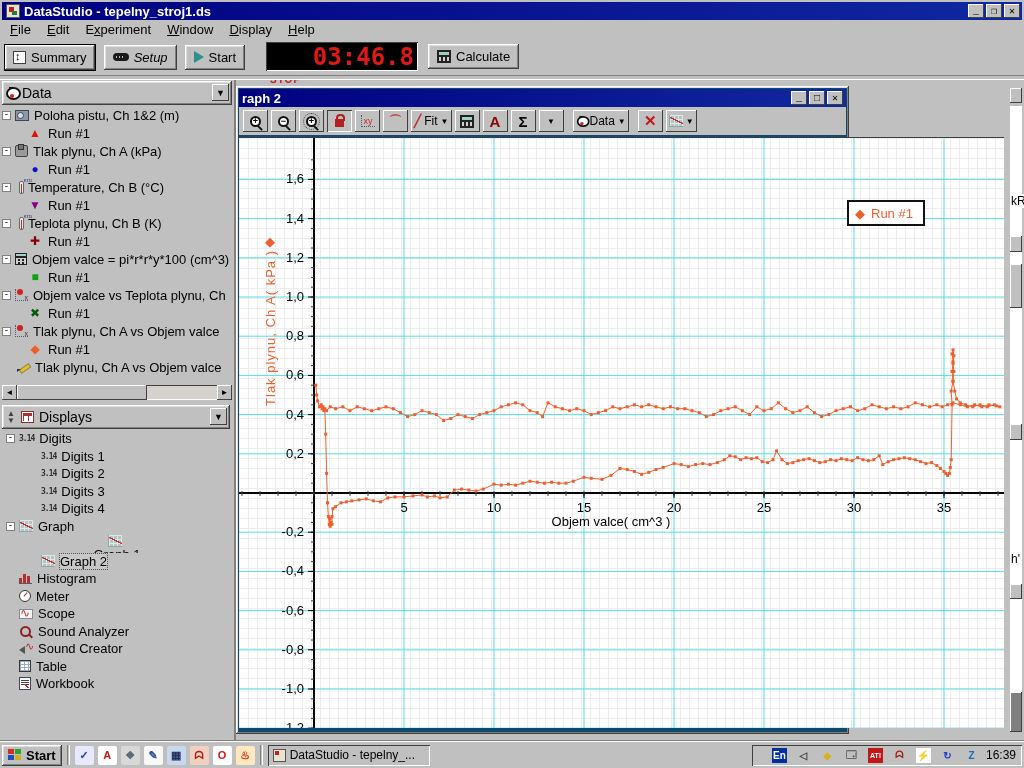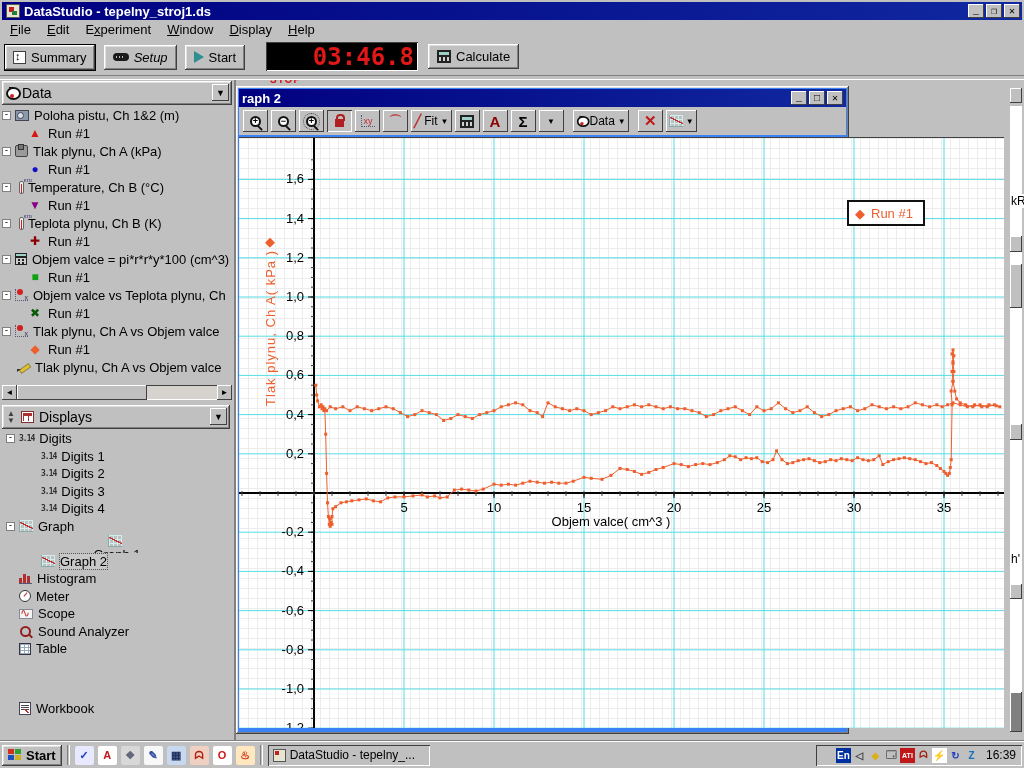--- a/index.html
+++ b/index.html
@@ -129,21 +129,21 @@
   .i-calc::after{content:""; position:absolute; left:1px; bottom:1px; right:1px; height:6px;
      background:repeating-linear-gradient(#cfcfcf 0 1px,transparent 1px 3px),repeating-linear-gradient(90deg,#cfcfcf 0 2px,transparent 2px 4px);}
   .i-xy { width:13px; height:12px; border-left:1px dotted #557; border-bottom:1px dotted #557; position:relative;}
   .i-xy::before{content:""; position:absolute; left:1px; top:0; width:6px; height:6px; background:#d02020; border-radius:50%;}
   .i-xy::after{content:"x"; position:absolute; right:0; bottom:-1px; font-size:7px; color:#335;}
   .i-pencil { width:13px; height:12px; position:relative;}
   .i-pencil::before{content:""; position:absolute; left:2px; top:5px; width:10px; height:3px; background:#e8c020; border:1px solid #886; transform:rotate(-35deg);}
   .i-pencil::after{content:""; position:absolute; left:0; bottom:1px; width:0; height:0; border-top:3px solid #333; border-right:4px solid transparent;}
 
   
-  .graph-win { position:absolute; left:236px; top:86px; width:613px; height:648px; background:#3b82f6; }
+  .graph-win { position:absolute; left:236px; top:86px; width:613px; height:648px; background:#0c4a6e; }
   .gw-title { position:absolute; left:3px; top:3px; right:3px; height:18px; background:linear-gradient(90deg,#000080,#1028a0);
      color:#fff; font-weight:bold; font-size:13px; display:flex; align-items:center; padding:0 3px; }
   .gw-toolbar { position:absolute; left:3px; top:21px; right:3px; height:28px; background:#c0c0c0;
      display:flex; align-items:center; gap:3px; padding-left:4px; font-size:12px; }
   .g-btn { height:22px; min-width:25px; background:#c0c0c0; display:flex; align-items:center; justify-content:center;
      gap:3px; padding:0 3px; color:#000; }
   .g-btn .dd { font-size:8px; }
   .mag { width:11px; height:11px; border:2px solid #111; border-radius:50%; position:relative; background:#fff;
      font-size:9px; line-height:7px; text-align:center; font-weight:bold; }
   .mag::after{content:""; position:absolute; right:-4px; bottom:-4px; width:6px; height:2px; background:#111; transform:rotate(45deg);}
@@ -397,24 +397,29 @@
           <span class="t-ico i-scope"></span>
           <span class="lbl">Scope</span>
         </div>
         <div class="tree-row" style="height: 17.5px;">
           <span style="width: 17px;"></span>
           <span class="t-ico i-sa"></span>
           <span class="lbl">Sound Analyzer</span>
         </div>
         <div class="tree-row" style="height: 17.5px;">
           <span style="width: 17px;"></span>
+          <span class="t-ico i-sc"></span>
+          <span class="lbl">Sound Creator</span>
+        </div>
+        <div class="tree-row" style="height: 17.5px;">
+          <span style="width: 17px;"></span>
           <span class="t-ico i-table"></span>
           <span class="lbl">Table</span>
         </div>
-        <div class="tree-row" style="height: 17.5px; margin-top: 42px;">
+        <div class="tree-row" style="height: 17.5px;">
           <span style="width: 17px;"></span>
           <span class="t-ico i-wb"></span>
           <span class="lbl">Workbook</span>
         </div>
       </div>
   </div>
 
   <div class="graph-win out">
     <div class="gw-title">
       <span>raph 2</span>
@@ -927,21 +932,21 @@
         <span class="ql" style="background: rgb(240, 208, 192); color: rgb(176, 32, 16);">ᗣ</span>
         <span class="ql" style="background: rgb(255, 255, 255); color: rgb(208, 24, 24);">O</span>
         <span class="ql" style="background: rgb(255, 232, 192); color: rgb(208, 48, 16);">♨</span>
       </span>
     <span class="tb-vsep"></span>
     <div class="task-btn in1">
       <span class="app-ico2"></span>
       <span>DataStudio - tepelny_...</span>
     </div>
     <div class="tray in1">
-      <span id="tray-icons" style="display:flex; gap:1px; align-items:flex-start;padding-left:16px;">
+      <span id="tray-icons" style="display:flex; gap:9px; align-items:flex-start;padding-left:16px;">
           <span class="tray-ico" style="background: rgb(0, 48, 160); color: rgb(255, 255, 255);">En</span>
           <span class="tray-ico" style="background: rgb(192, 192, 192); color: rgb(64, 64, 64);">◁</span>
           <span class="tray-ico" style="background: rgb(192, 192, 192); color: rgb(216, 176, 32);">◆</span>
           <span class="tray-ico" style="background: rgb(192, 192, 192); color: rgb(80, 80, 80);">🗔</span>
           <span class="tray-ico" style="background: rgb(192, 24, 24); color: rgb(255, 255, 255); font-size: 7px;">ATI</span>
           <span class="tray-ico" style="background: rgb(192, 192, 192); color: rgb(160, 32, 16);">ᗣ</span>
           <span class="tray-ico" style="background: rgb(255, 255, 255); color: rgb(208, 24, 24);">⚡</span>
           <span class="tray-ico" style="background: rgb(192, 192, 192); color: rgb(32, 64, 192);">↻</span>
           <span class="tray-ico" style="background: rgb(192, 192, 192); color: rgb(24, 112, 192);">Z</span>
         </span>

